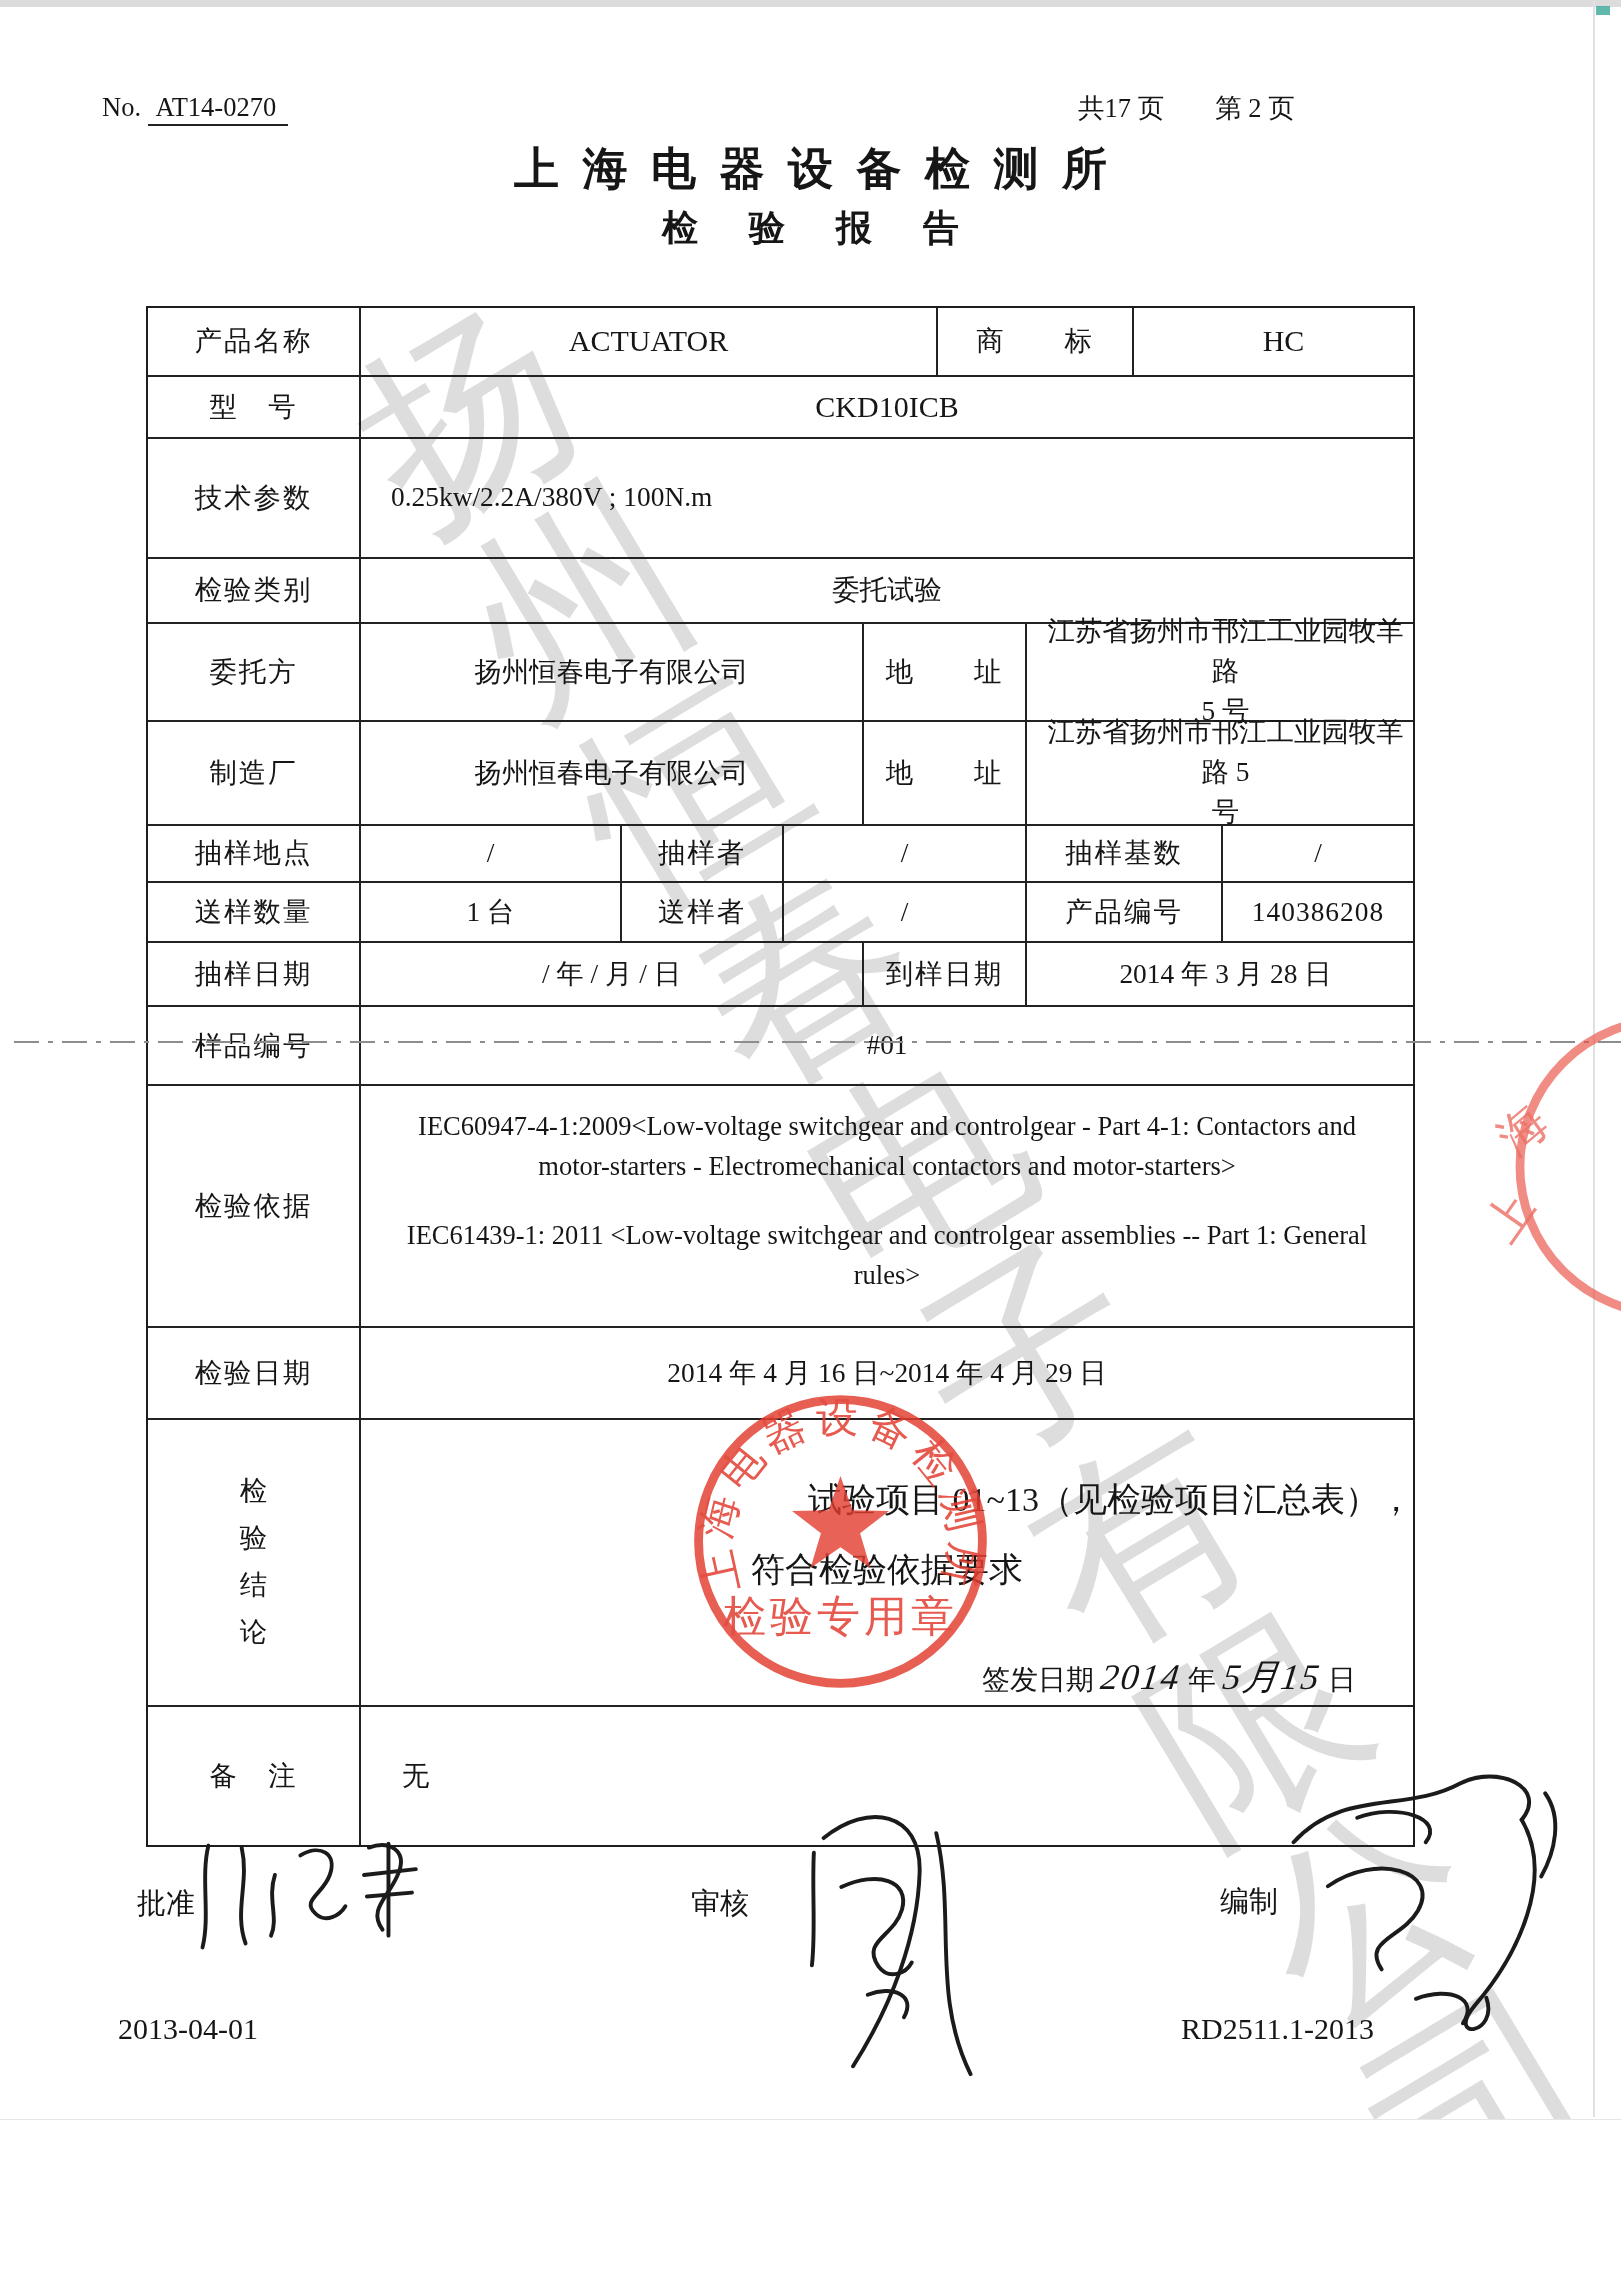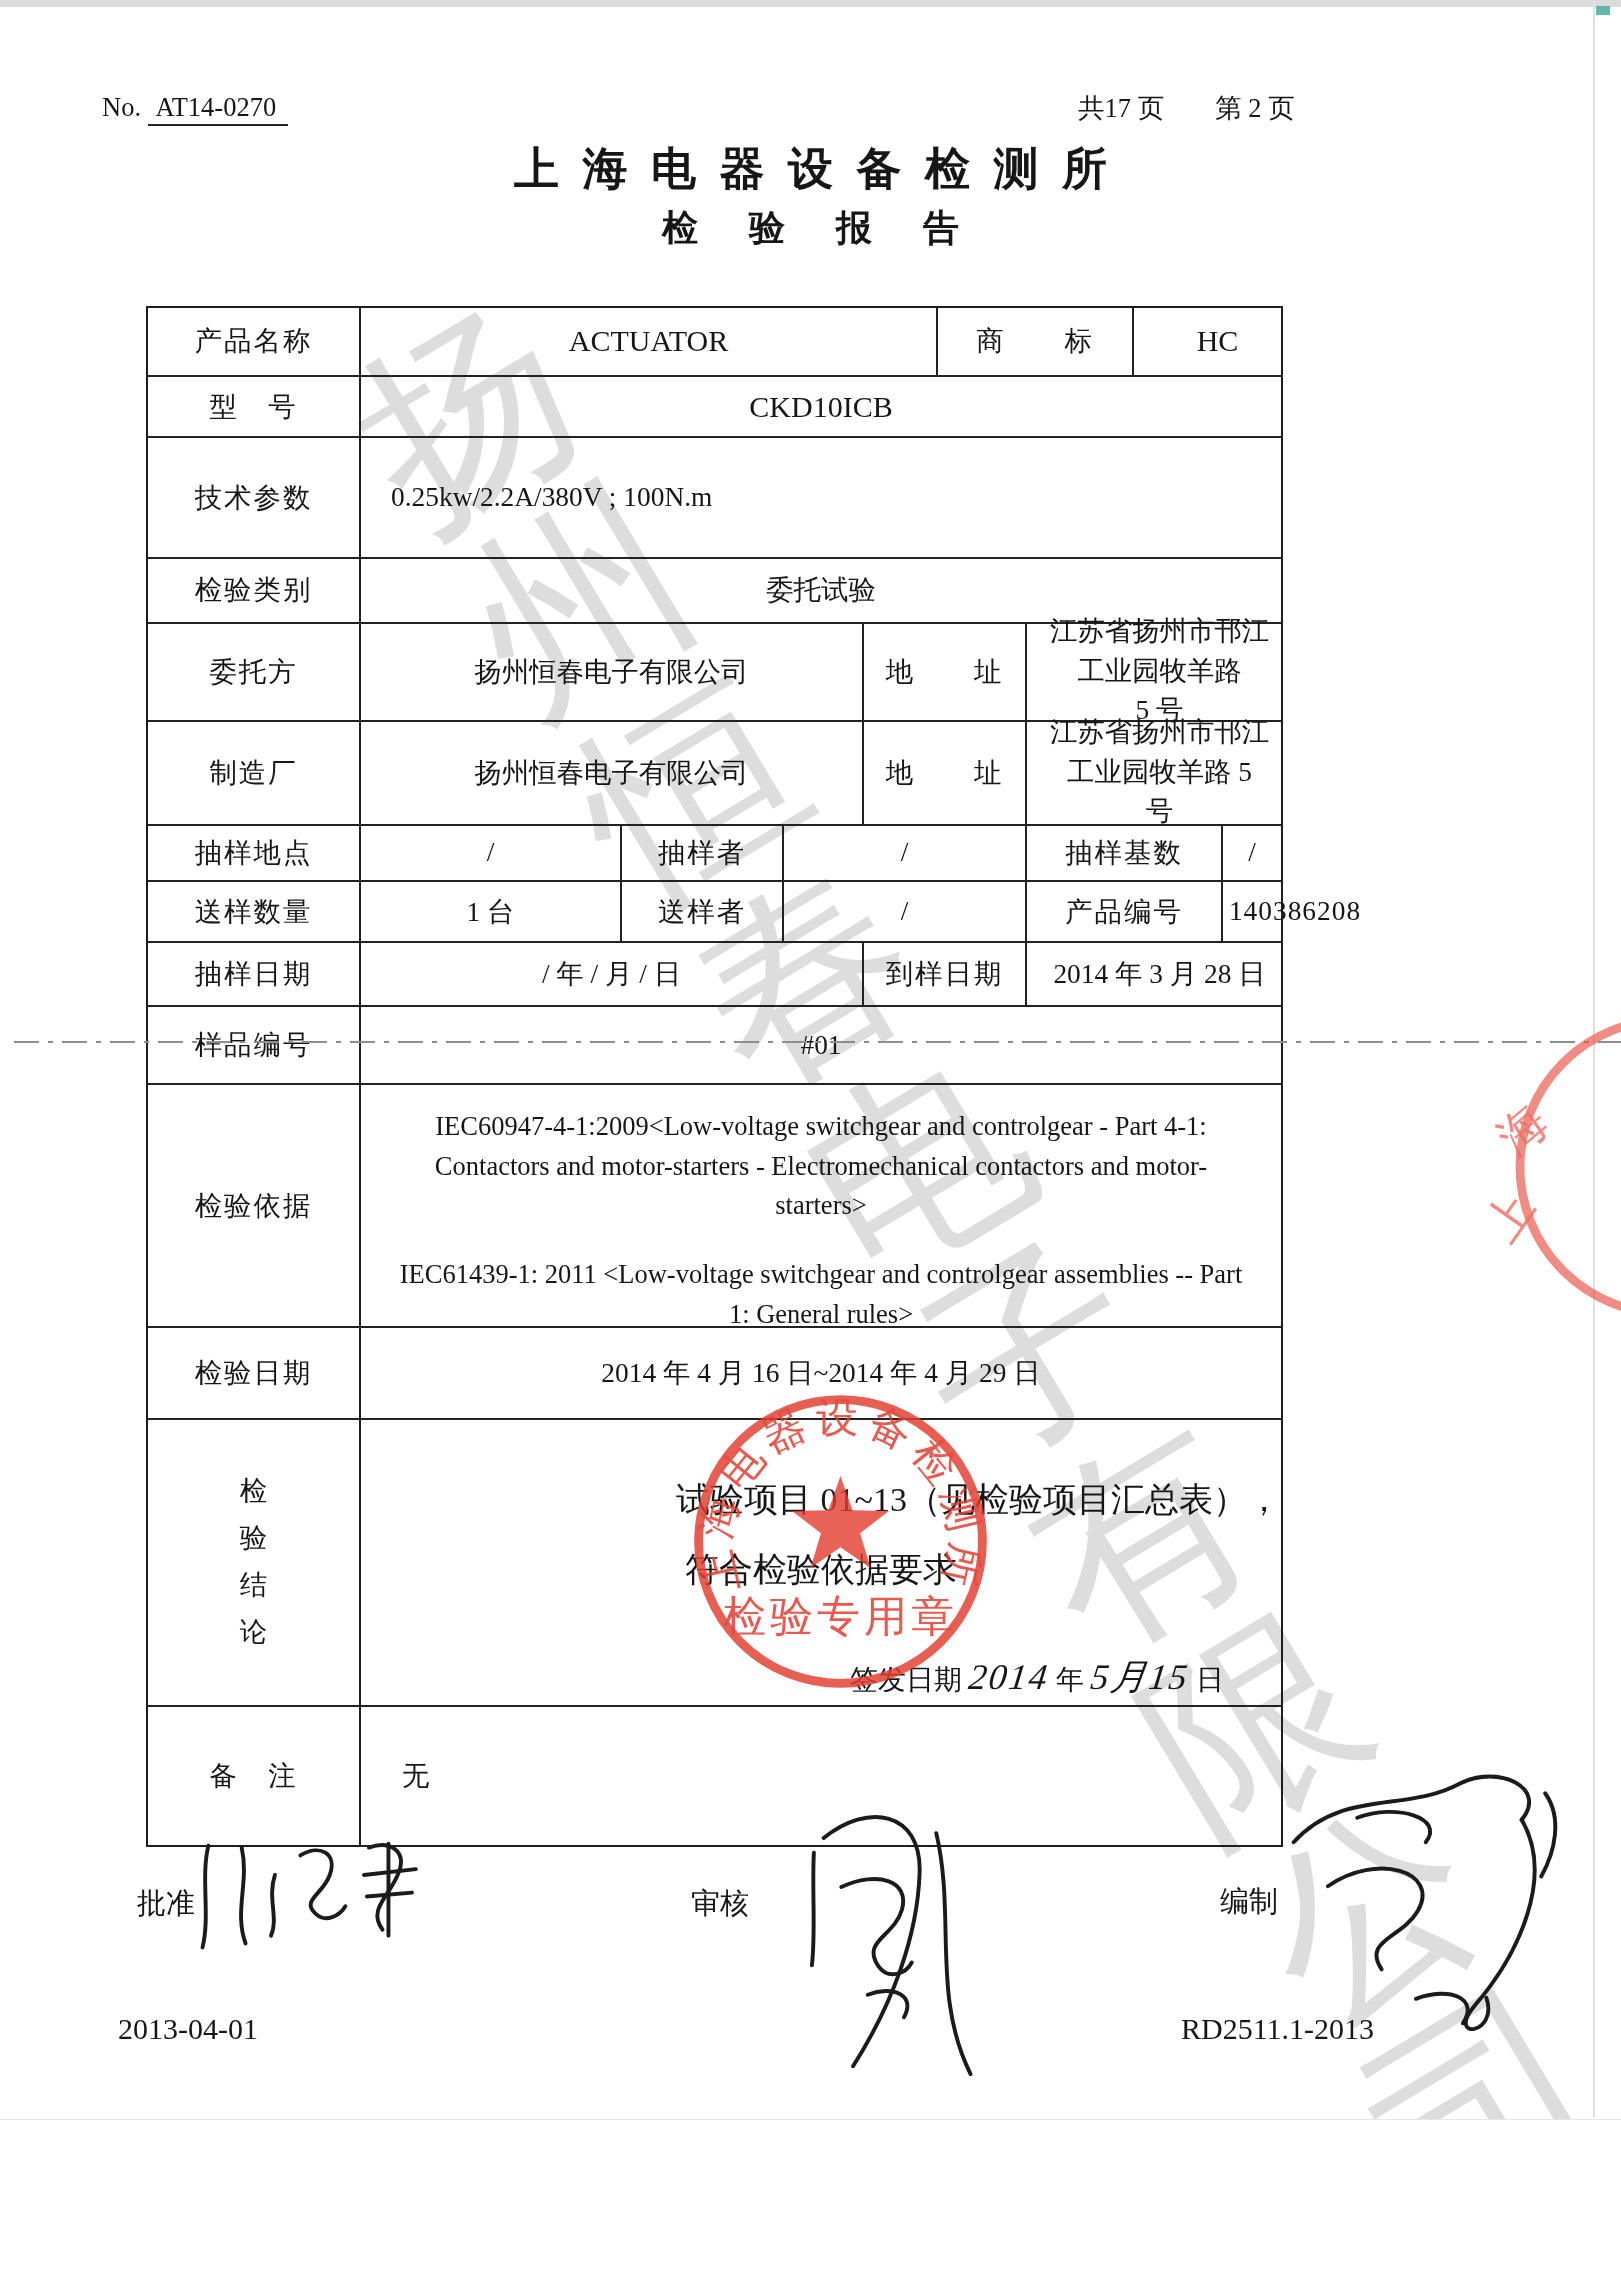--- a/index.html
+++ b/index.html
@@ -26,21 +26,21 @@
   .report-no{position:absolute;left:102px;top:92px;font-size:26.5px;}
   .report-no .no-val{border-bottom:2.5px solid #222;padding:0 11.8px 2px 7.8px;}
   .page-count{position:absolute;left:1078px;top:90px;font-size:26.5px;display:flex;gap:51px;}
   .title1{position:absolute;left:0;top:139px;width:1621px;text-align:center;
           font-size:45px;font-weight:600;letter-spacing:23.5px;text-indent:23.5px;}
   .title2{position:absolute;left:0;top:204px;width:1621px;text-align:center;
           font-size:36px;font-weight:600;letter-spacing:51px;text-indent:51px;}
 
   
   .report-table{
-    position:absolute;left:146px;top:306px;width:1137px;height:1541px;
+    position:absolute;left:146px;top:306px;width:1269px;height:1541px;
     border:2.9px solid #1d1d1d;box-sizing:border-box;background:transparent;
     display:flex;flex-direction:column;font-size:27.4px;
   }
   .trow{display:flex;box-sizing:border-box;border-top:2px solid #222;}
   .trow:first-child{border-top:none;}
   .tcell{box-sizing:border-box;border-left:2px solid #222;display:flex;align-items:center;justify-content:center;
          text-align:center;position:relative;padding:2px 5.9px;}
   .tcell:first-child{border-left:none;}
   .lbl{font-weight:500;letter-spacing:2px;}
   .left-align{justify-content:flex-start;text-align:left;}

